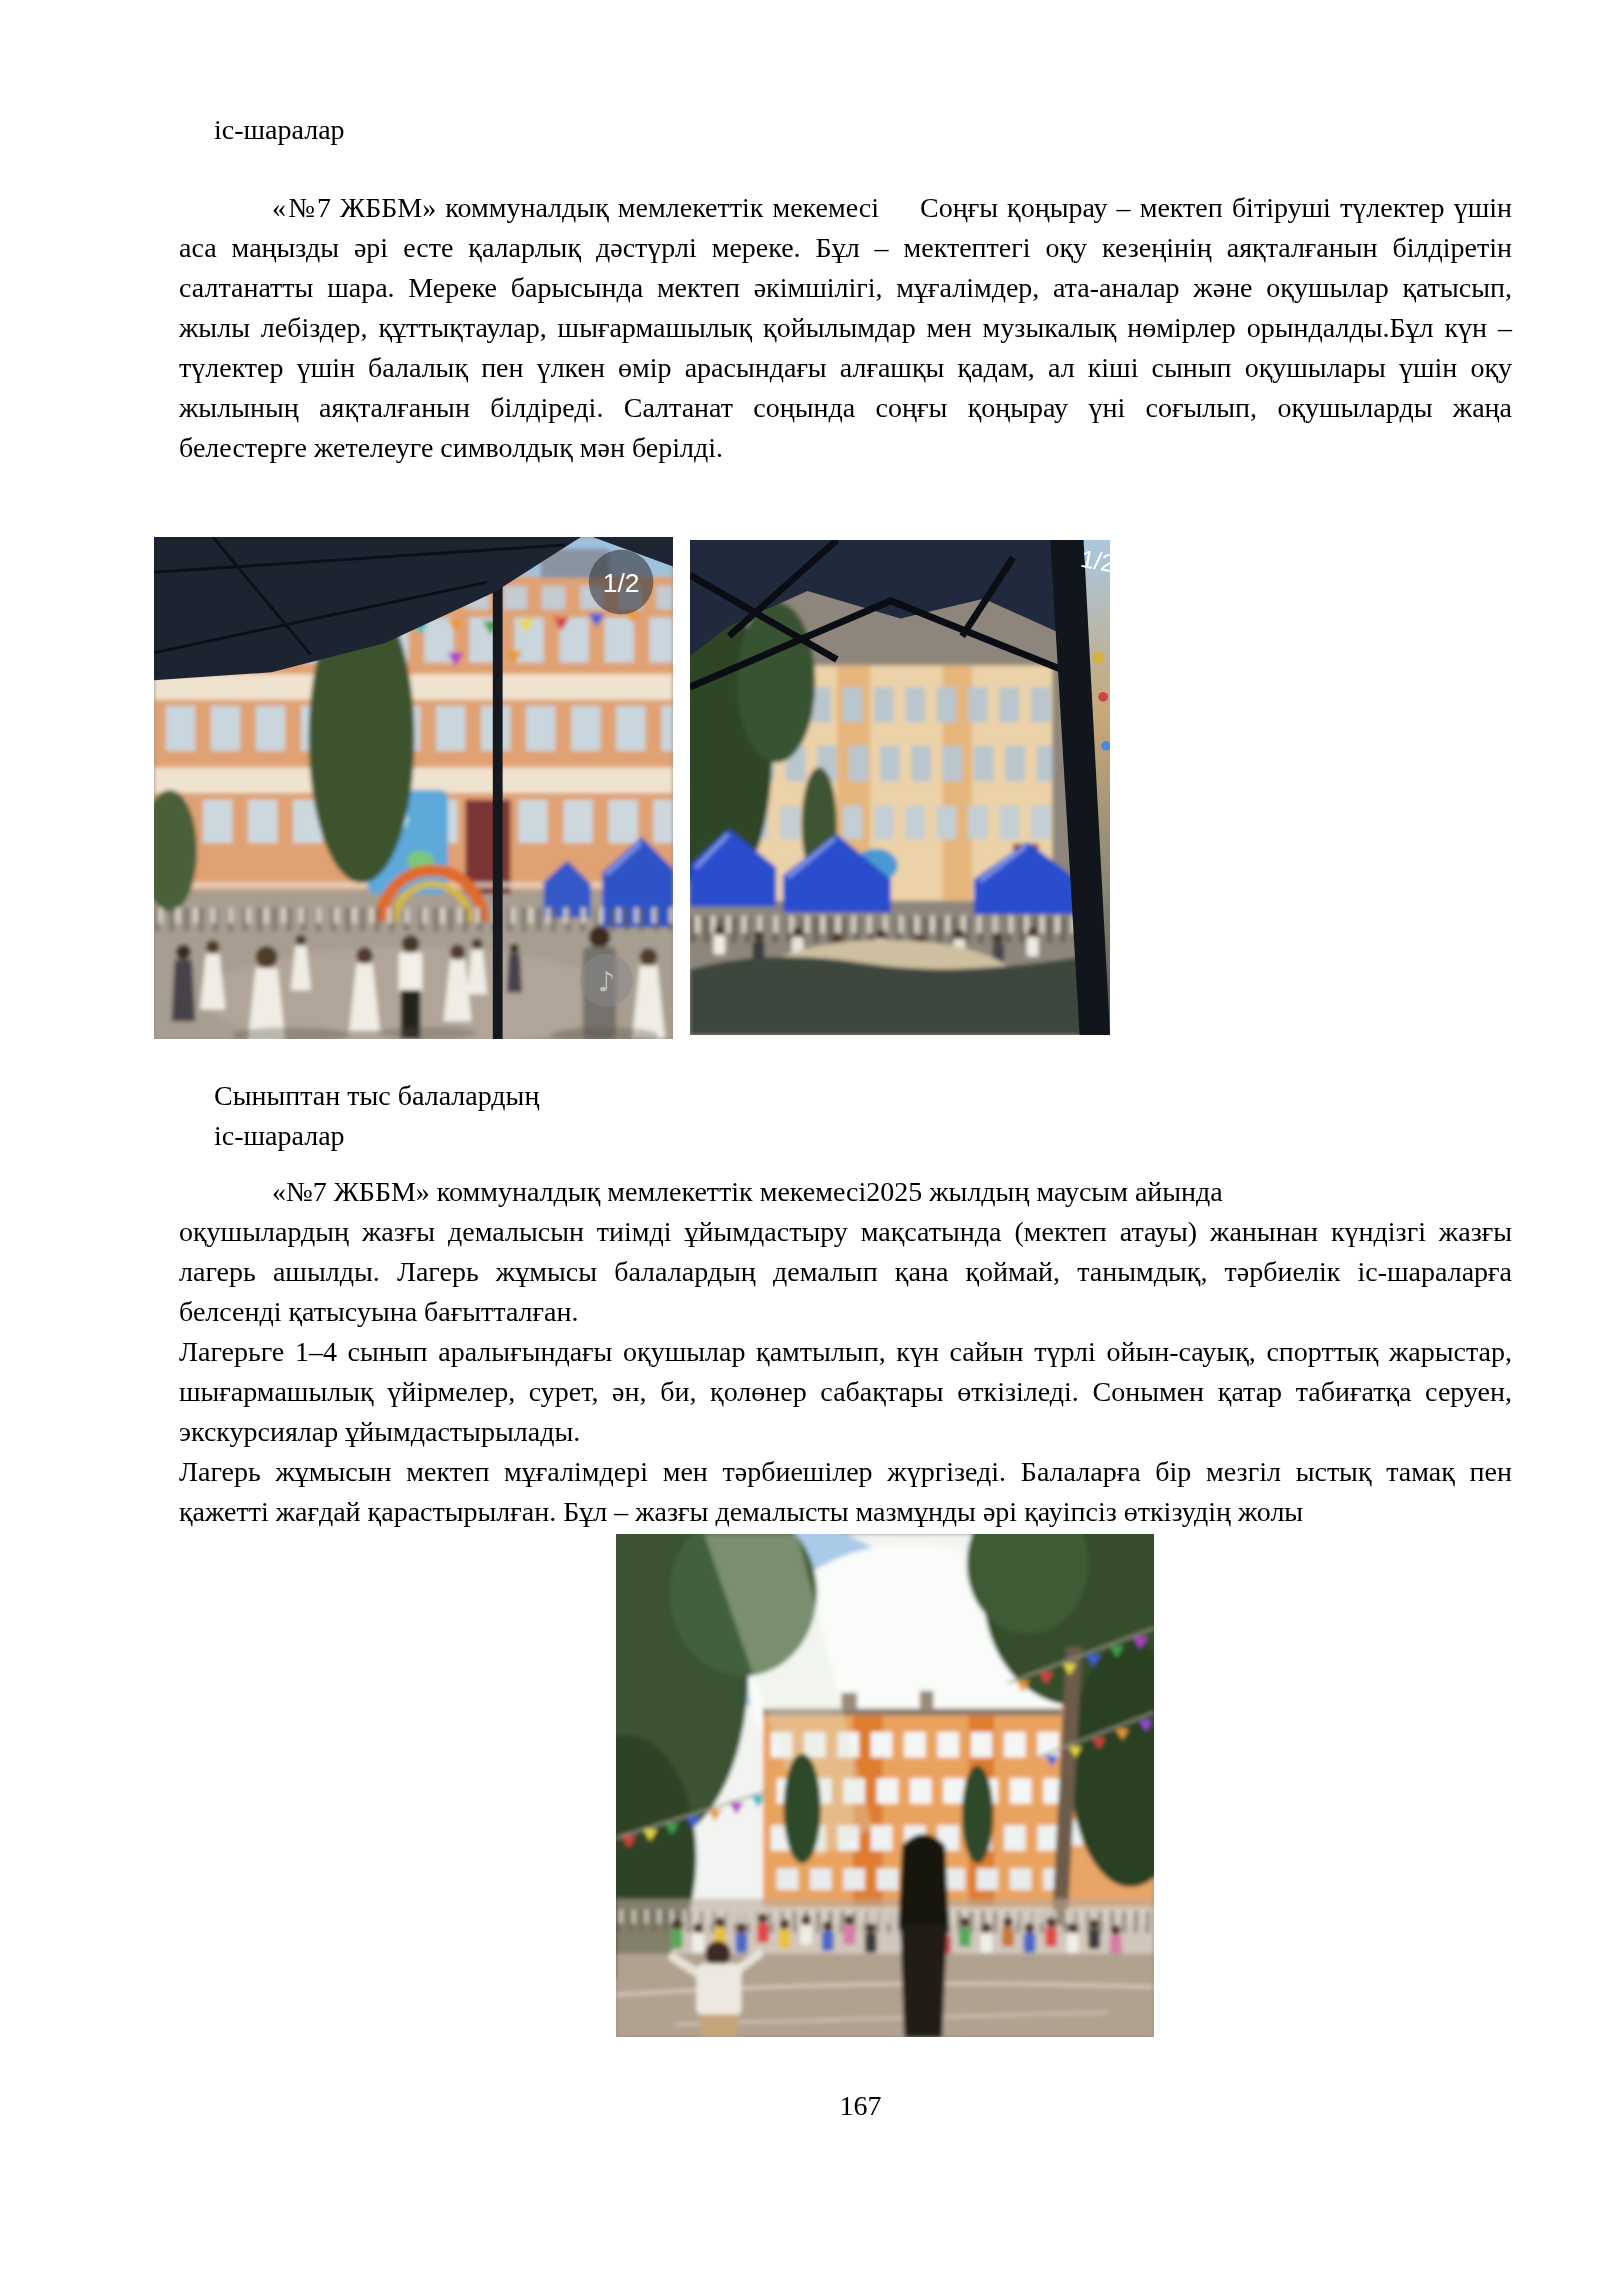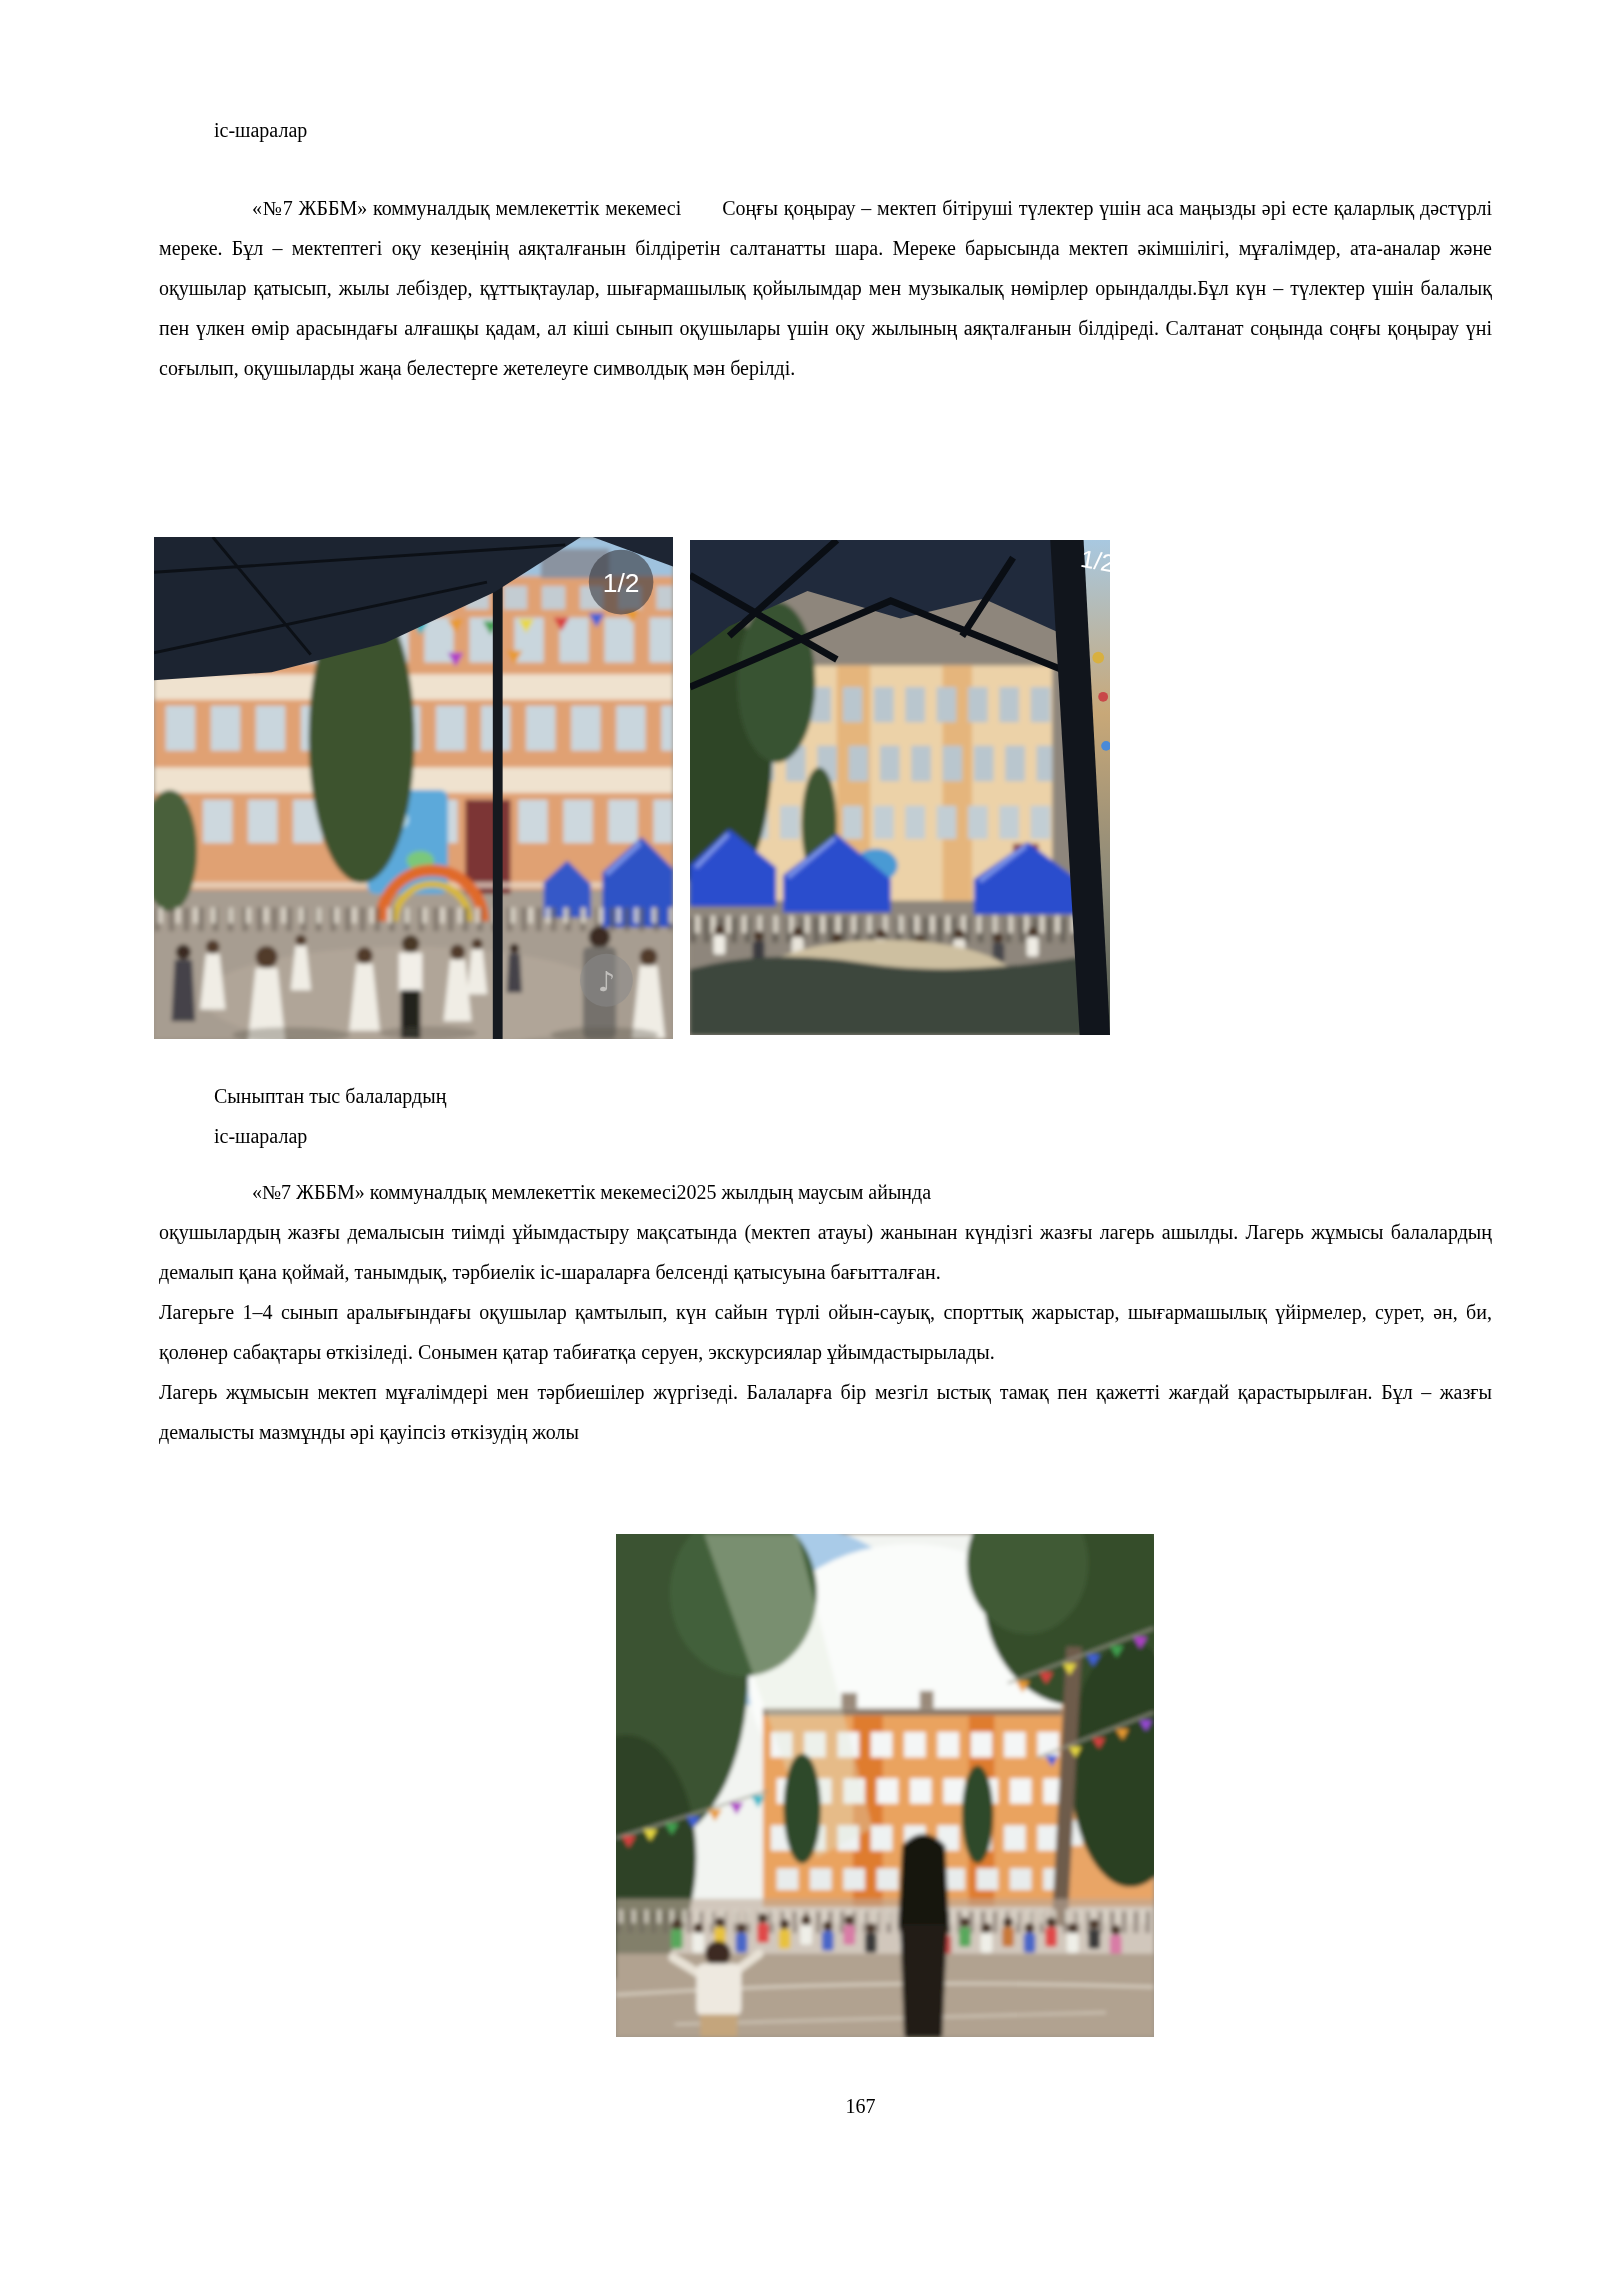--- a/index.html
+++ b/index.html
@@ -3,22 +3,22 @@
 <meta charset="utf-8">
 <style>
   * { box-sizing: border-box; }
   html,body { margin:0; padding:0; background:#ffffff; }
   .page {
     position:relative; width:1621px; height:2293px; background:#ffffff;
     font-family:"Liberation Serif","DejaVu Serif",serif; color:#000;
     overflow:hidden;
   }
   .abs { position:absolute; }
-  .body-text { font-size:20px; line-height:40px; }
-  .justify { text-align:justify; }
+  .body-text { font-size:28px; line-height:40px; }
+  .justify { text-align:justify;margin-left:20px; }
   .indent { text-indent:93px; }
   .wgap { display:inline-block; width:41px; height:1px; }
   .photo { position:absolute; overflow:hidden; background:#9a9185; }
   .photo svg { display:block; width:100%; height:100%; }
   figure { margin:0; }
   .pagenum { text-align:center; }
 </style>
 </head>
 <body>
 

